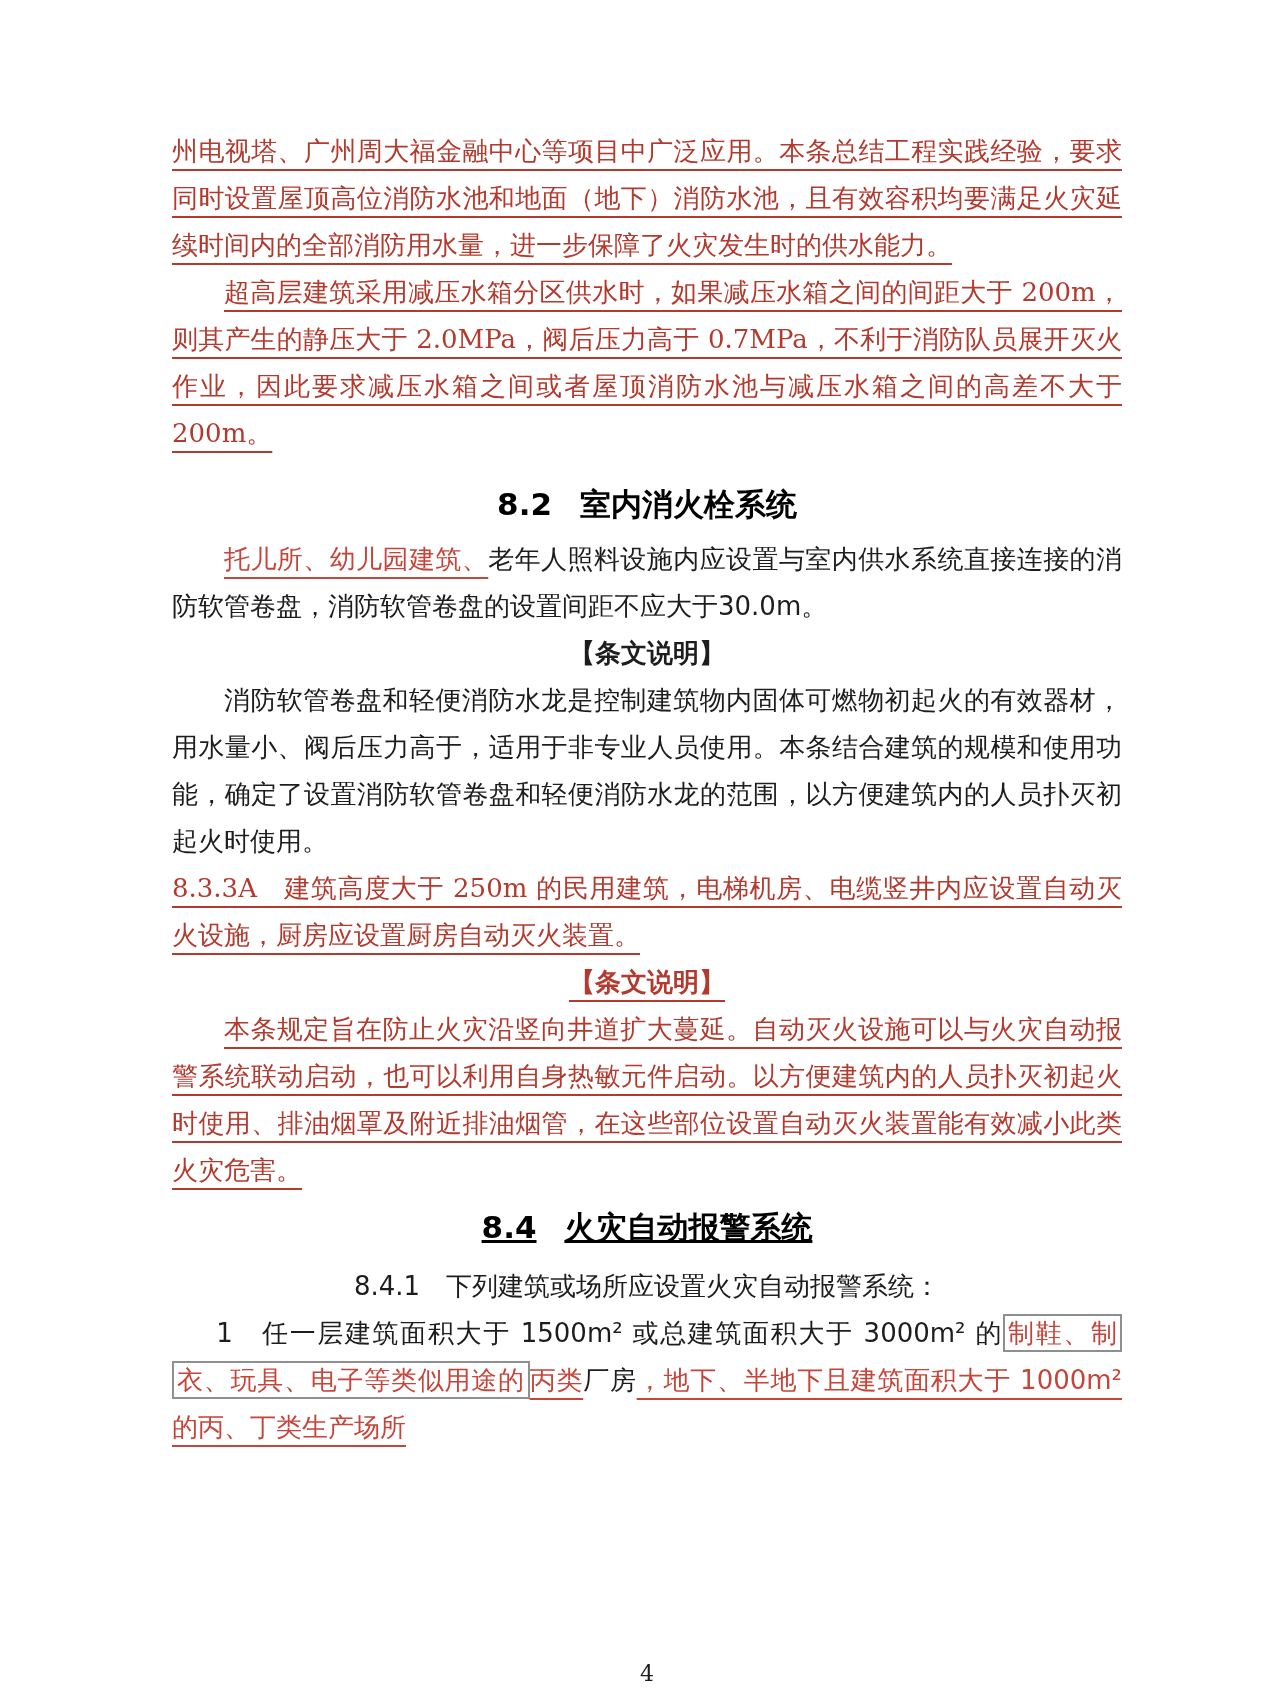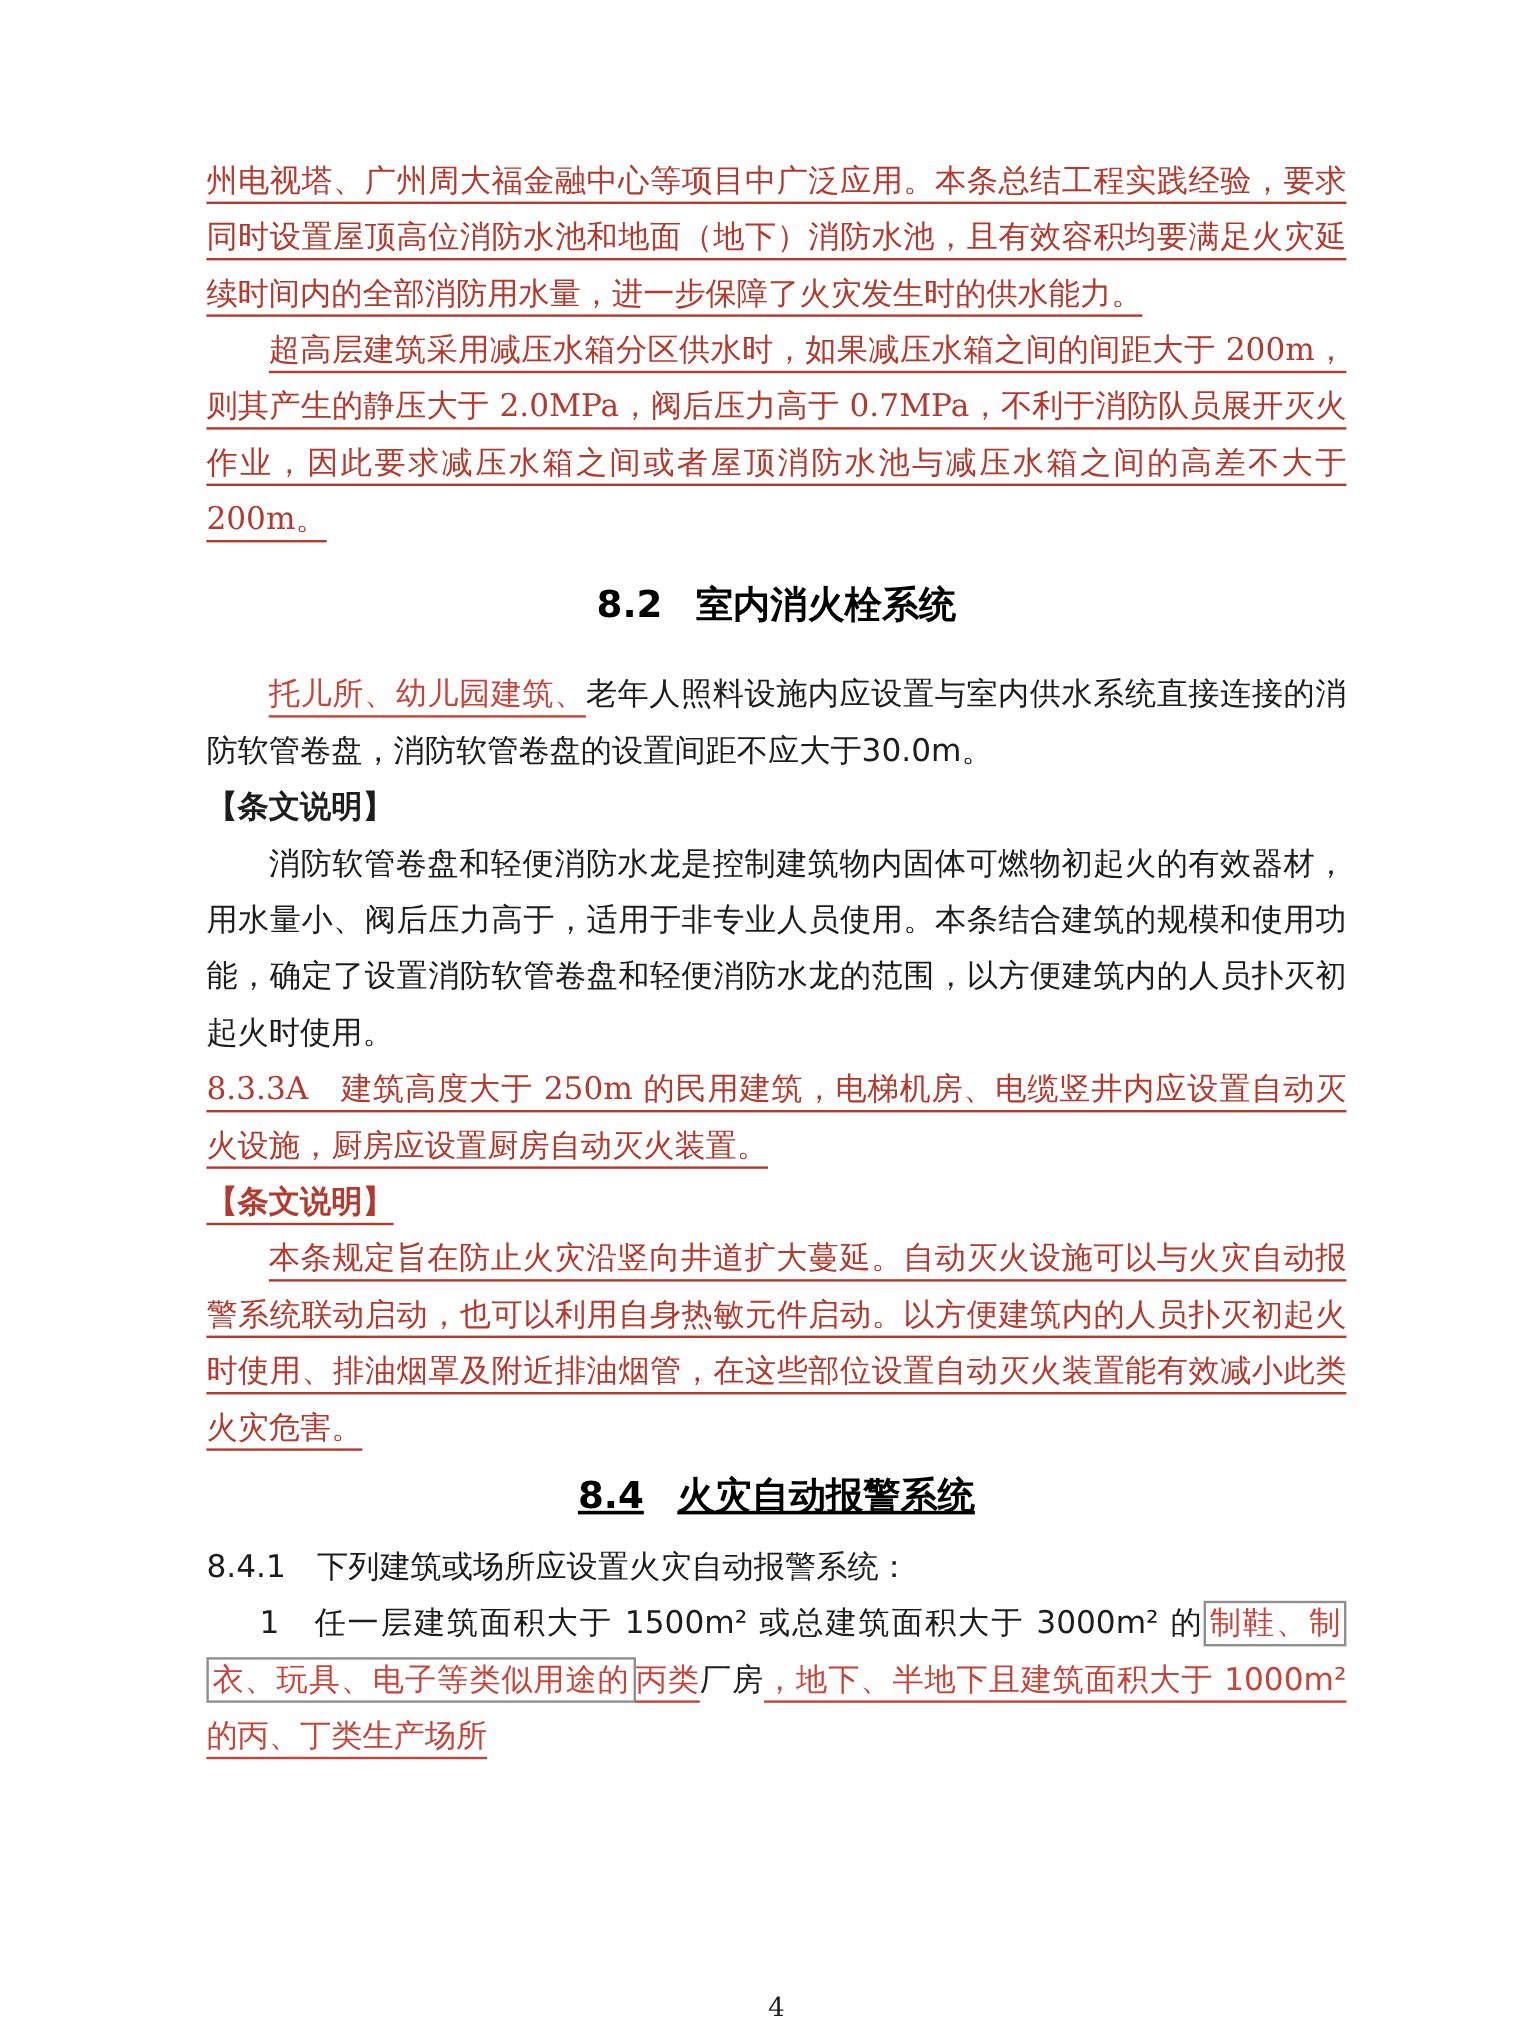--- a/index.html
+++ b/index.html
@@ -21,20 +21,21 @@
   p { margin: 0; }
   .serif {
     font-family: "DejaVu Serif", "Liberation Serif", serif;
     font-size: 26px;
     line-height: 47px;
   }
   .sans {
     font-family: "DejaVu Sans", "Liberation Sans", sans-serif;
     font-size: 26px;
     line-height: 47px;
+    text-align: center;
   }
   .just { text-align: justify; }
   .ind { text-indent: 2em; }
   .item { text-indent: 1.7em; }
   .bold { font-weight: bold; }
   
   .red {
     color: #b23a2e;
     text-decoration: underline;
     text-decoration-thickness: 2px;
@@ -56,21 +57,21 @@
     -webkit-box-decoration-break: clone;
     box-decoration-break: clone;
   }
   .heading {
     font-family: "DejaVu Sans", "Liberation Sans", sans-serif;
     font-size: 31px;
     font-weight: bold;
     color: #000000;
     text-align: center;
     line-height: 47px;
-    margin: 24px 0 28px 0;
+    margin: 24px 0 8px 0;
   }
   .heading.h84 { margin: 10px 0 12px 0; text-decoration: underline; }
   .hgap { display: inline-block; width: 0.9em; }
   .lbl { line-height: 47px; }
   .lbl2 {
     color: #b23a2e;
     text-decoration: underline;
     text-decoration-thickness: 2px;
     text-underline-offset: 9px;
   }

